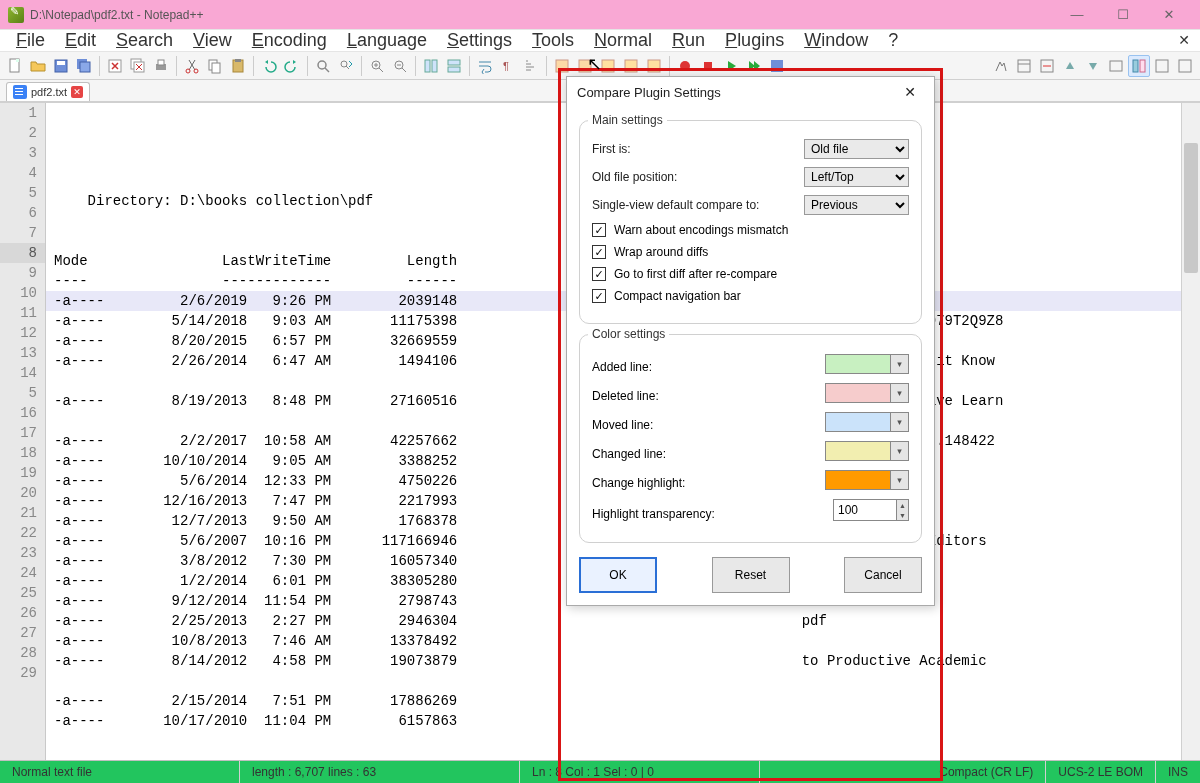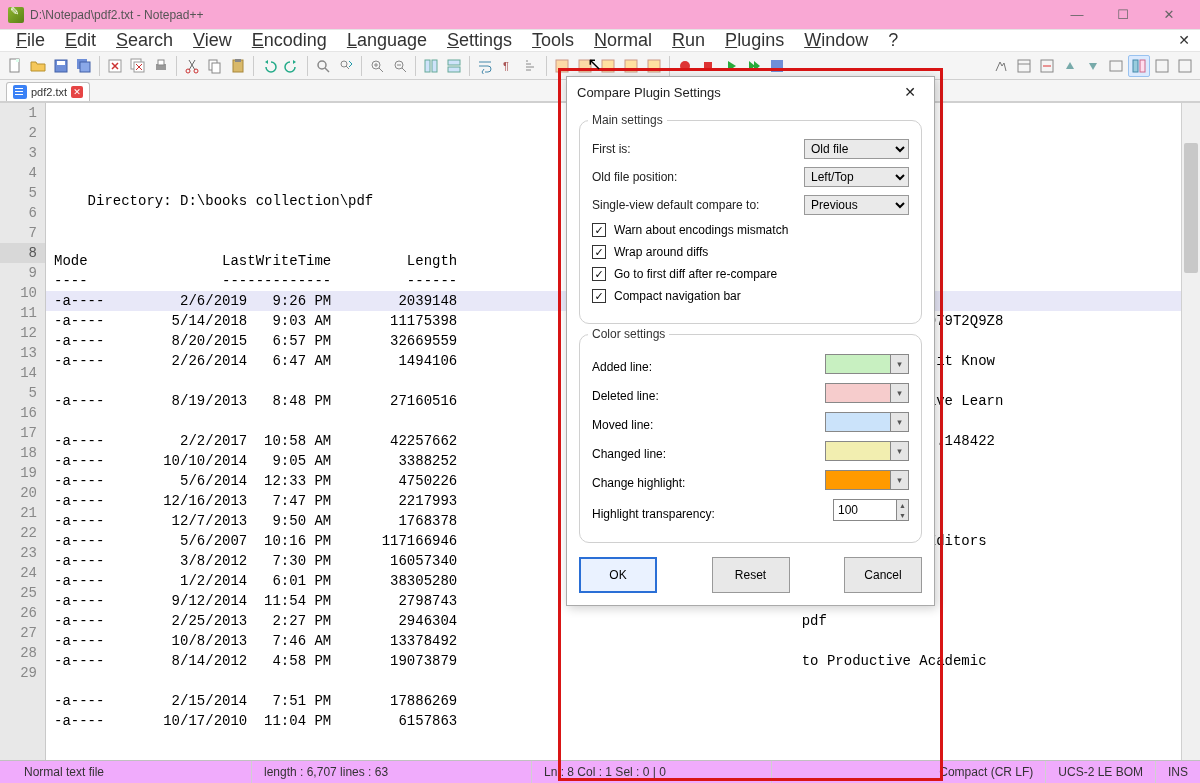--- a/index.html
+++ b/index.html
@@ -41,21 +41,21 @@
 .gutter { width: 46px; background: #e8e8e8; border-right: 1px solid #c9c9c9; text-align: right; color: #888; }
 .gutter .ln { height: 20px; padding-right: 8px; line-height: 20px; }
 .gutter .ln.current { background: #d8d8d8; color: #555; }
 .textpane { flex: 1; background: #fff; position: relative; white-space: pre; color: #000; overflow: hidden; }
 .textpane .row { height: 20px; line-height: 20px; padding-left: 8px; }
 .textpane .row.current { background: #e8e8f8; }
 .textpane::after { content:""; position:absolute; right:0; top:0; bottom:0; width:18px; background:#f0f0f0; border-left:1px solid #d0d0d0; }
 .scroll-thumb { position:absolute; right:2px; top:40px; width:14px; height:130px; background:#c8c8c8; border-radius:2px; z-index:3; }
 
 
-.statusbar { position: absolute; bottom: 0; left: 0; right: 0; height: 23px; background: #f0abfc; border-top: 1px solid #c0c0c0; display: flex; align-items: center; font-size: 12px; color: #333; padding-left: 12px; }
+.statusbar { position: absolute; bottom: 0; left: 0; right: 0; height: 23px; background: #22c55e; border-top: 1px solid #c0c0c0; display: flex; align-items: center; font-size: 12px; color: #333; }
 .statusbar .cell { padding: 0 12px; border-right: 1px solid #d0d0d0; height: 100%; display: flex; align-items: center; }
 .statusbar .sp { flex: 1; }
 
 
 .dialog-outline { position: absolute; top: 68px; left: 558px; width: 385px; height: 713px; border: 3px solid #d91515; z-index: 50; pointer-events: none; }
 .dialog { position: absolute; top: 76px; left: 566px; width: 369px; background: #fff; border: 1px solid #aaa; box-shadow: 2px 2px 10px rgba(0,0,0,.2); z-index: 60; font-size: 12px; }
 .dialog .dlg-title { height: 30px; display: flex; align-items: center; padding: 0 10px; font-size: 13px; color: #222; }
 .dialog .dlg-close { margin-left: auto; width: 28px; height: 22px; display: flex; align-items: center; justify-content: center; font-size: 14px; }
 .dialog .dlg-body { padding: 6px 12px 10px; }
 .fieldset { border: 1px solid #d0d0d0; border-radius: 10px; margin-bottom: 10px; padding: 10px 12px 12px; position: relative; margin-top: 7px; }

